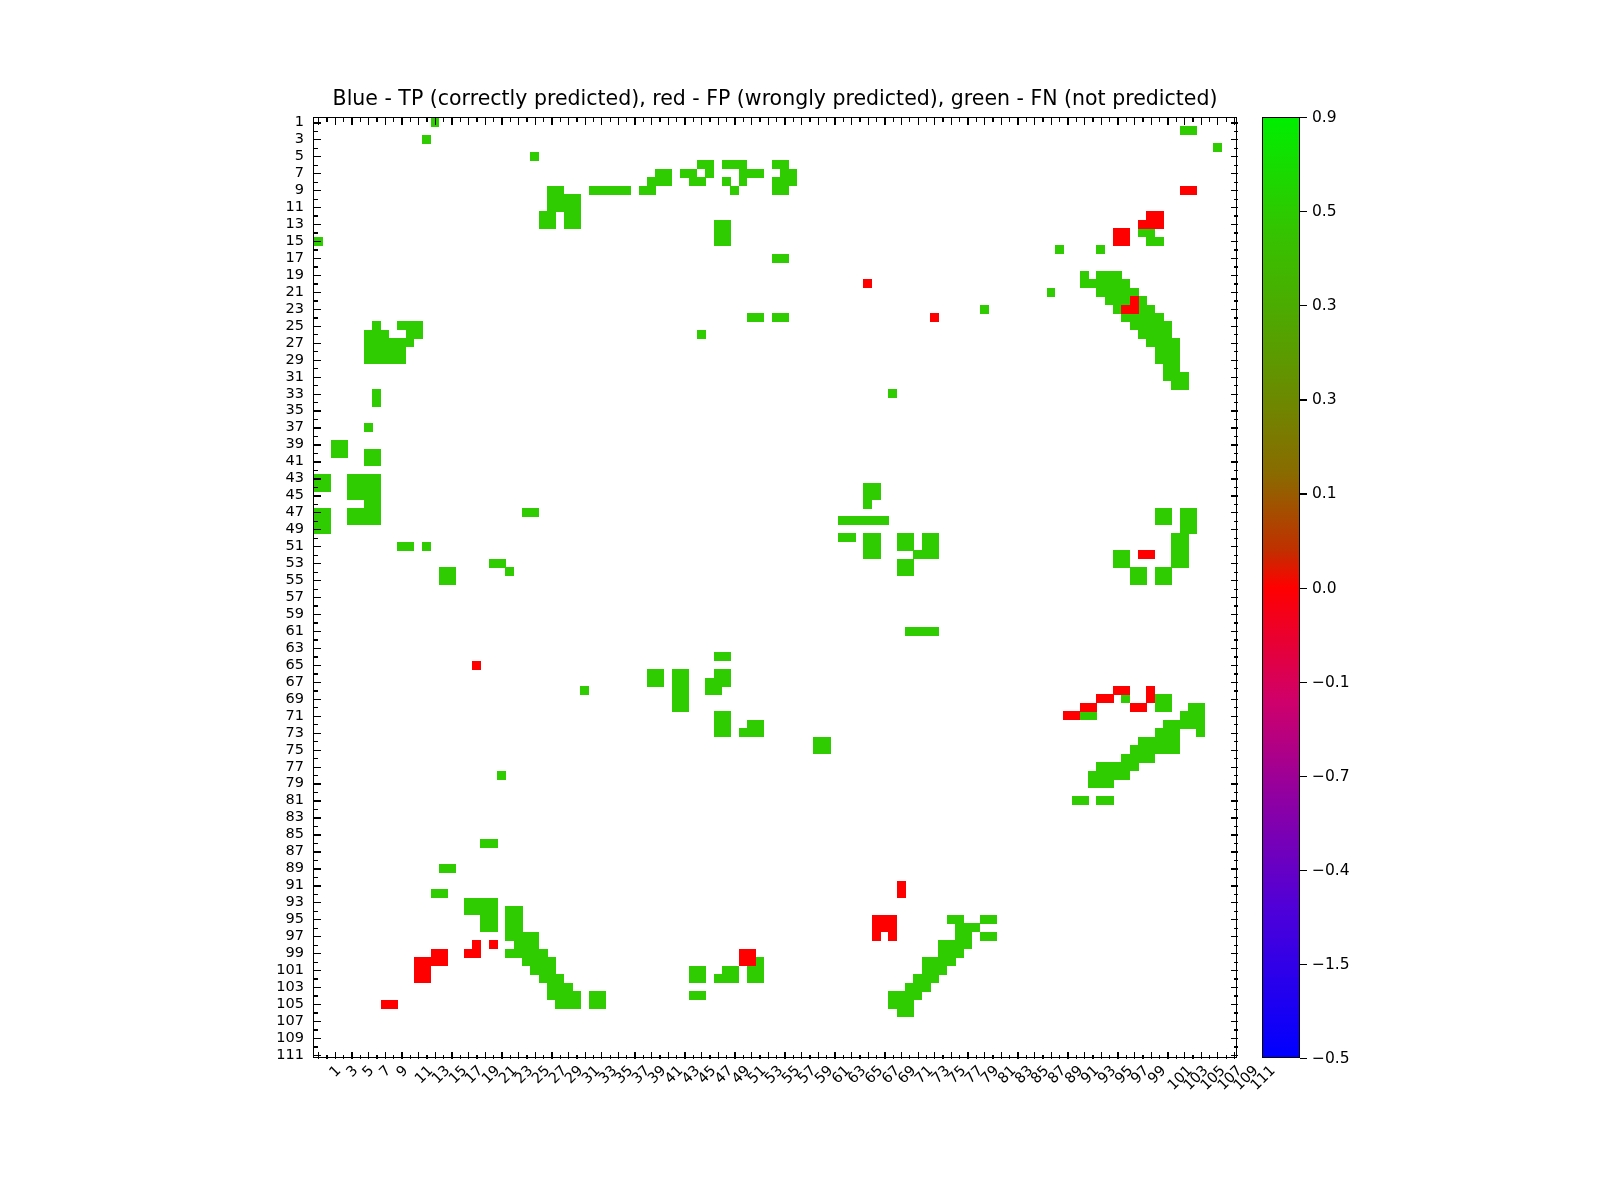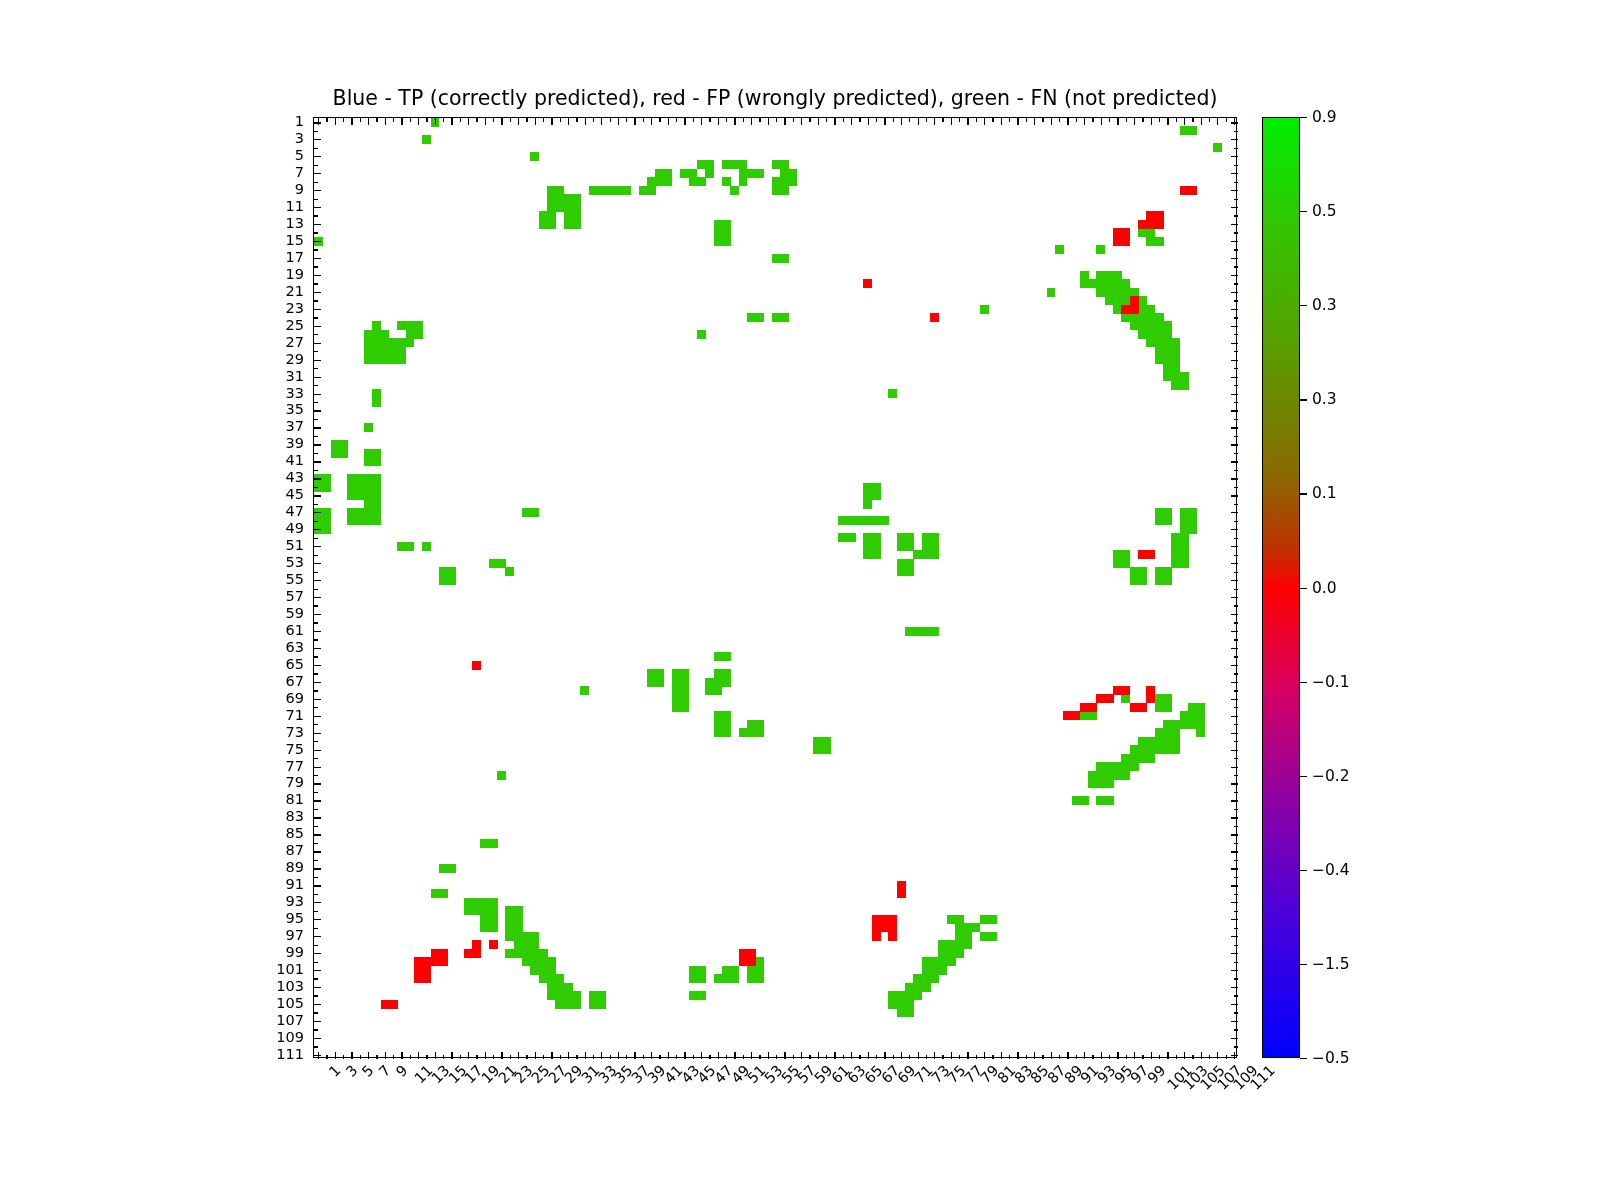--- a/index.html
+++ b/index.html
@@ -1301,21 +1301,21 @@
       <div class="cb-label" style="top: 188.2px;">0.3</div>
       <div class="cb-tick" style="top: 282.3px;"></div>
       <div class="cb-label" style="top: 282.3px;">0.3</div>
       <div class="cb-tick" style="top: 376.4px;"></div>
       <div class="cb-label" style="top: 376.4px;">0.1</div>
       <div class="cb-tick" style="top: 470.5px;"></div>
       <div class="cb-label" style="top: 470.5px;">0.0</div>
       <div class="cb-tick" style="top: 564.6px;"></div>
       <div class="cb-label" style="top: 564.6px;">−0.1</div>
       <div class="cb-tick" style="top: 658.7px;"></div>
-      <div class="cb-label" style="top: 658.7px;">−0.2</div>
+      <div class="cb-label" style="top: 658.7px;">−0.7</div>
       <div class="cb-tick" style="top: 752.8px;"></div>
       <div class="cb-label" style="top: 752.8px;">−0.4</div>
       <div class="cb-tick" style="top: 846.9px;"></div>
       <div class="cb-label" style="top: 846.9px;">−1.5</div>
       <div class="cb-tick" style="top: 941px;"></div>
       <div class="cb-label" style="top: 941px;">−0.5</div>
     </div>
 </div>
 
 </body></html>

